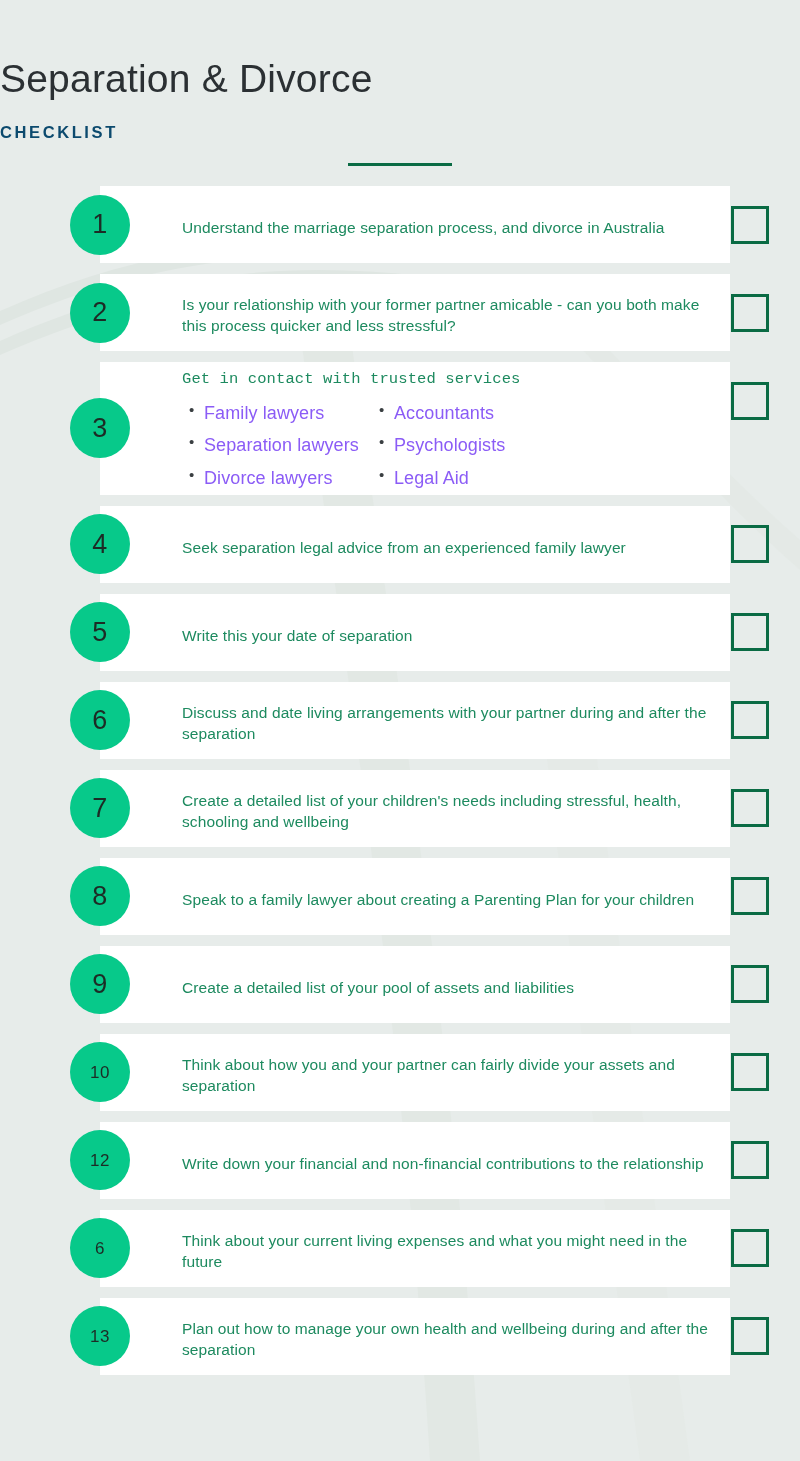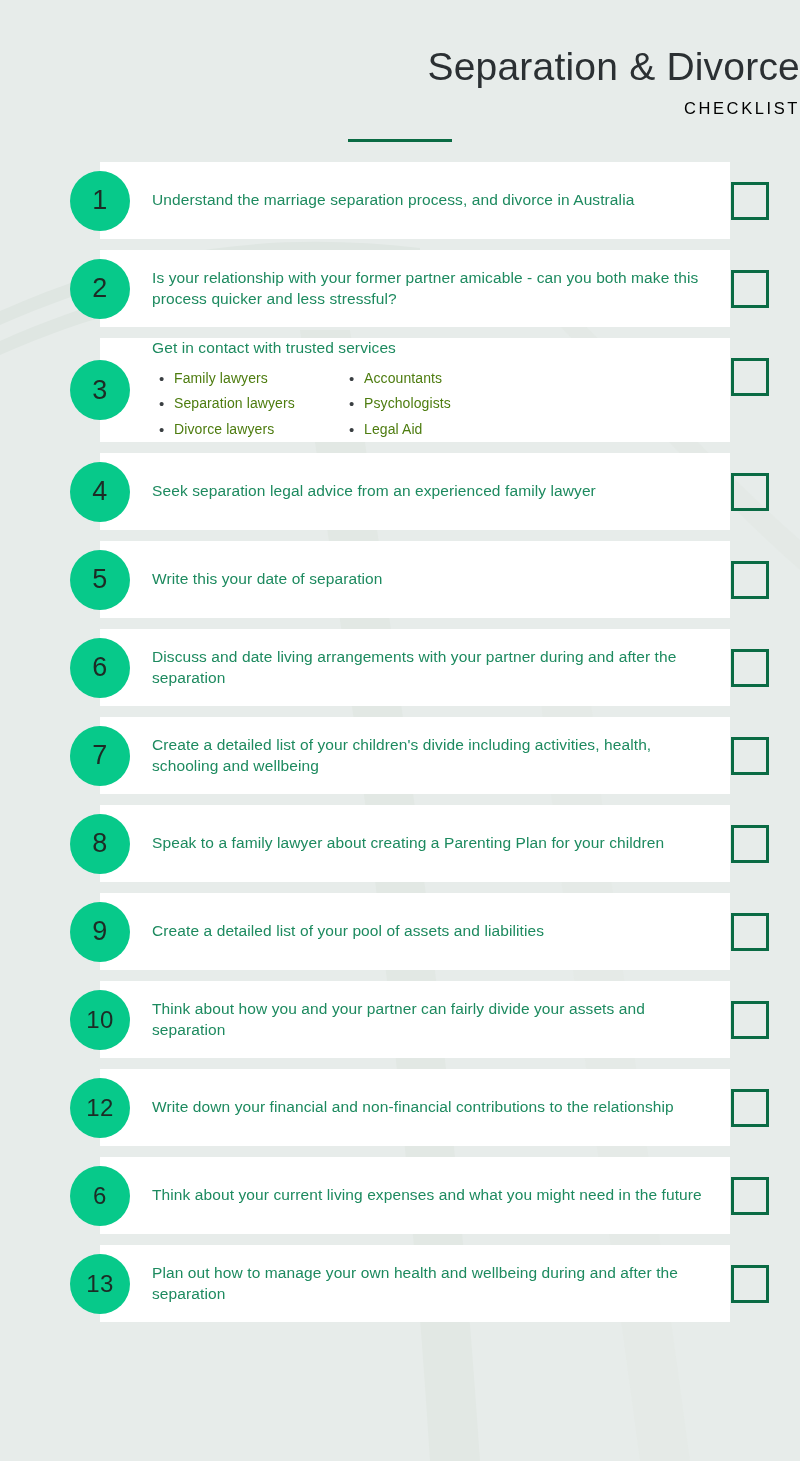--- a/index.html
+++ b/index.html
@@ -29,36 +29,36 @@
   .page {
     position: relative;
     z-index: 2;
     width: 800px;
     height: 1461px;
     box-sizing: border-box;
   }
 
   
   .header {
-    text-align: right;
-    padding-top: 44px;
+    text-align: left;
+    padding-top: 56px;
   }
   .title {
     font-size: 39px;
     font-weight: 400;
     color: #2b3033;
     letter-spacing: 0.2px;
     line-height: 1.18;
     margin: 0;
   }
   .subtitle {
-    margin: 9px 0 0 0;
+    margin: 21px 0 0 0;
     font-size: 16.5px;
-    font-weight: 400;
-    color: #000000;
+    font-weight: 700;
+    color: #0c4a6e;
     letter-spacing: 2.6px;
   }
   .rule {
     width: 104px;
     height: 3px;
     background: #0a6b44;
     margin: 21px auto 0 auto;
     border: 0;
   }
 
@@ -95,60 +95,62 @@
     color: #1d2b25;
     display: flex;
     align-items: center;
     justify-content: center;
     font-size: 27px;
     font-weight: 400;
     line-height: 1;
     letter-spacing: 0.5px;
   }
   .badge.two-digit {
-    font-size: 24px;
+    font-size: 17px;
   }
   .body {
     position: relative;
     z-index: 3;
     flex: 1 1 auto;
-    padding-left: 22px;
+    padding-left: 52px;
     padding-right: 14px;
+    margin-top: 7px;
   }
   .body-text {
     margin: 0;
     font-size: 15.5px;
     line-height: 1.33;
     color: #1d8a5f;
     letter-spacing: 0.1px;
   }
   .sub-heading {
     margin: 0 0 7px 0;
     font-size: 15.5px;
     line-height: 1.33;
     color: #1d8a5f;
     letter-spacing: 0.1px;
+    font-family: Liberation Mono, monospace;
   }
   .sub-cols {
     display: flex;
     gap: 0;
   }
   .sub-col {
     width: 190px;
   }
   .sub-col ul {
     margin: 0;
     padding: 0 0 0 22px;
     list-style: none;
   }
   .sub-col li {
     position: relative;
-    font-size: 14px;
+    font-size: 18px;
     line-height: 1.82;
-    color: #4d7c0f;
+    color: #8b5cf6;
     letter-spacing: 0.1px;
   }
   .sub-col li:before {
     content: "•";
     position: absolute;
     left: -15px;
     top: -1px;
     color: #3a3f42;
     font-size: 15px;
   }
@@ -259,21 +261,21 @@
         <div class="badge">6</div>
         <div class="body">
           <p class="body-text">Discuss and date living arrangements with your partner during and after the separation</p>
         </div>
         <div class="checkbox"></div>
       </div>
       <div class="row">
         <div class="card"></div>
         <div class="badge">7</div>
         <div class="body">
-          <p class="body-text">Create a detailed list of your children's divide including activities, health, schooling and wellbeing</p>
+          <p class="body-text">Create a detailed list of your children's needs including stressful, health, schooling and wellbeing</p>
         </div>
         <div class="checkbox"></div>
       </div>
       <div class="row">
         <div class="card"></div>
         <div class="badge">8</div>
         <div class="body">
           <p class="body-text">Speak to a family lawyer about creating a Parenting Plan for your children</p>
         </div>
         <div class="checkbox"></div>

